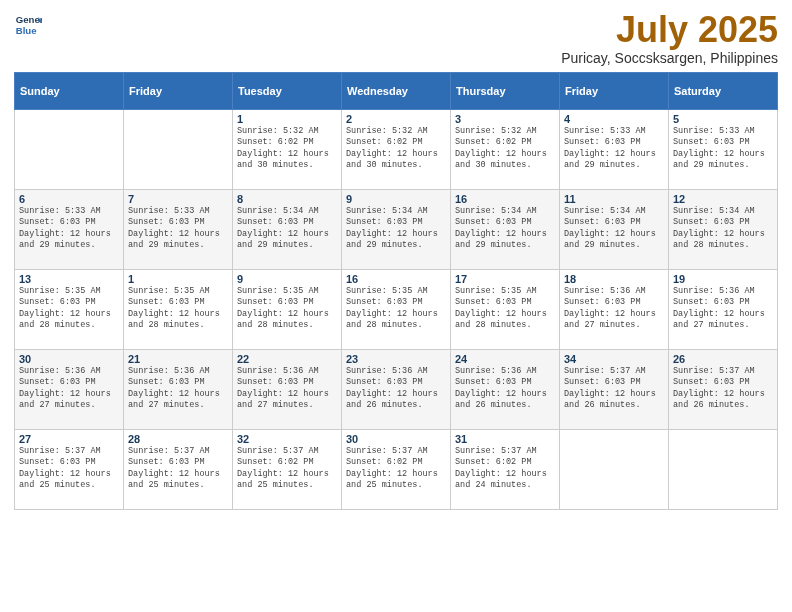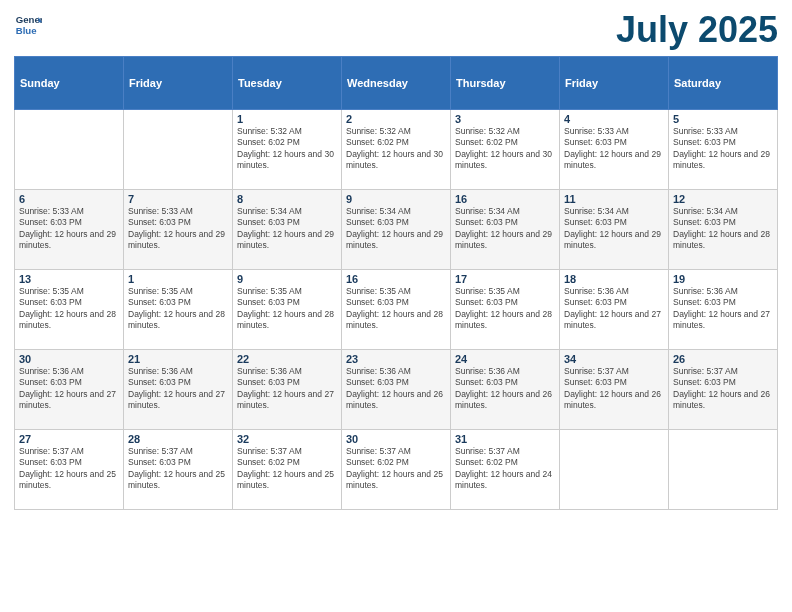--- a/index.html
+++ b/index.html
@@ -29,38 +29,38 @@
     .logo-icon {
       width: 28px;
       height: 28px;
     }
     .title-block {
       text-align: right;
     }
     .main-title {
       font-size: 36px;
       font-weight: bold;
-      color: #0c4a6e;
+      color: #a16207;
       line-height: 1.1;
     }
     .subtitle {
       font-size: 14px;
       color: #333;
     }
     .calendar {
       width: 100%;
       border-collapse: collapse;
       border: 1px solid #ccc;
     }
     .calendar th {
       background-color: #2e6db4;
       color: #fff;
       font-size: 11px;
       font-weight: bold;
-      padding: 20px 5px;
+      padding: 12px 5px;
       text-align: left;
       border: 1px solid #4a7fc4;
     }
     .calendar td {
       width: 14.28%;
       vertical-align: top;
       border: 1px solid #ccc;
       padding: 3px 4px;
       font-size: 9px;
       color: #333;
@@ -73,39 +73,41 @@
     .day-num {
       font-size: 11px;
       font-weight: bold;
       color: #1a3a5c;
       margin-bottom: 1px;
     }
     .day-info {
       font-size: 8.5px;
       color: #444;
       line-height: 1.35;
+      font-family: Liberation Mono, monospace;
     }
     .empty-cell {
       background: #fff !important;
     }
   </style>
 </head>
 <body>
 
 <div class="page">
   <div class="header">
     <div class="logo">
       <svg class="logo-icon" viewBox="0 0 32 32">
         <text x="2" y="15" font-size="11" font-weight="bold" fill="#1a3a5c" font-family="Arial">General</text>
         <text x="2" y="27" font-size="11" font-weight="bold" fill="#2e6db4" font-family="Arial">Blue</text>
         <polygon points="28,8 32,14 28,14" fill="#2e6db4"></polygon>
       </svg>
     </div>
     <div class="title-block">
       <div class="main-title">July 2025</div>
+      <div class="subtitle">Puricay, Soccsksargen, Philippines</div>
     </div>
   </div>
 
   <table class="calendar">
     <thead>
       <tr>
       <th>Sunday</th>
           <th>Friday</th>
           <th>Tuesday</th>
           <th>Wednesday</th>

